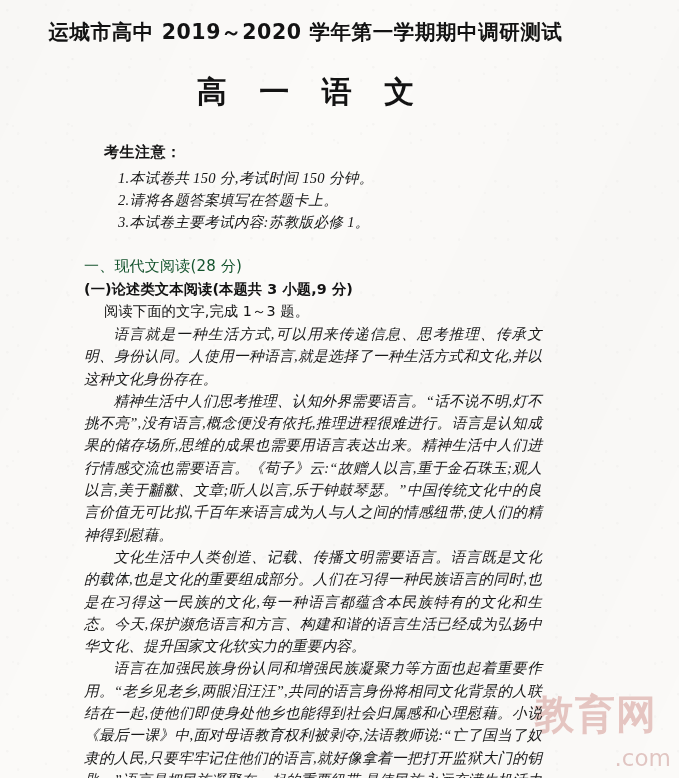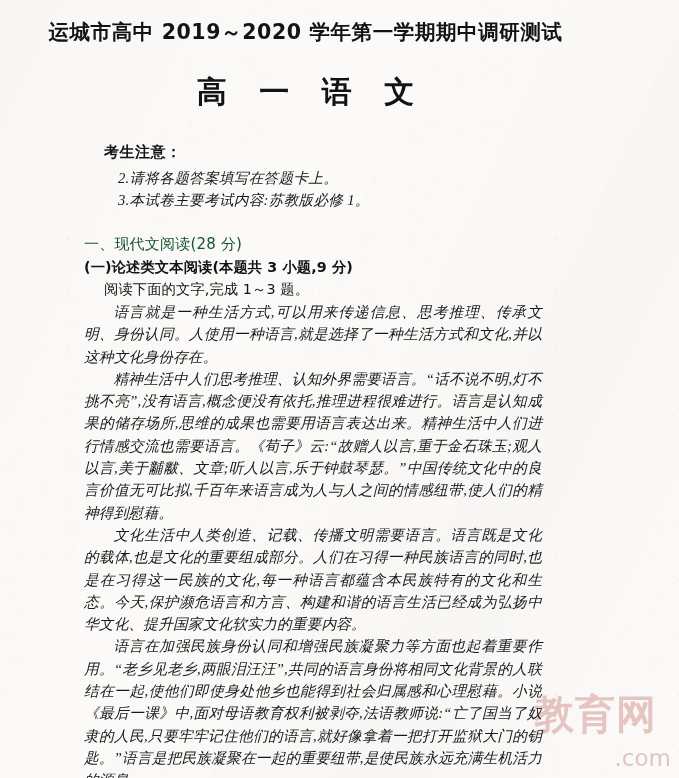--- a/index.html
+++ b/index.html
@@ -175,20 +175,21 @@
   <div class="wm-dom">.com</div>
 </div>
 
 <div id="page">
 
   <h1 class="doc-title">运城市高中 2019～2020 学年第一学期期中调研测试</h1>
   <h2 class="doc-subtitle">高 一 语 文</h2>
 
   <div class="notice">
     <div class="notice-heading">考生注意：</div>
+    <p class="notice-item">1.本试卷共 150 分,考试时间 150 分钟。</p>
     <p class="notice-item">2.请将各题答案填写在答题卡上。</p>
     <p class="notice-item">3.本试卷主要考试内容:苏教版必修 1。</p>
   </div>
 
   <div class="section-block">
     <div class="section-heading">一、现代文阅读(28 分)</div>
     <div class="subsection-heading">(一)论述类文本阅读(本题共 3 小题,9 分)</div>
     <div class="instruction">阅读下面的文字,完成 1～3 题。</div>
 
     <p class="body-text">语言就是一种生活方式,可以用来传递信息、思考推理、传承文明、身份认同。人使用一种语言,就是选择了一种生活方式和文化,并以这种文化身份存在。</p>

